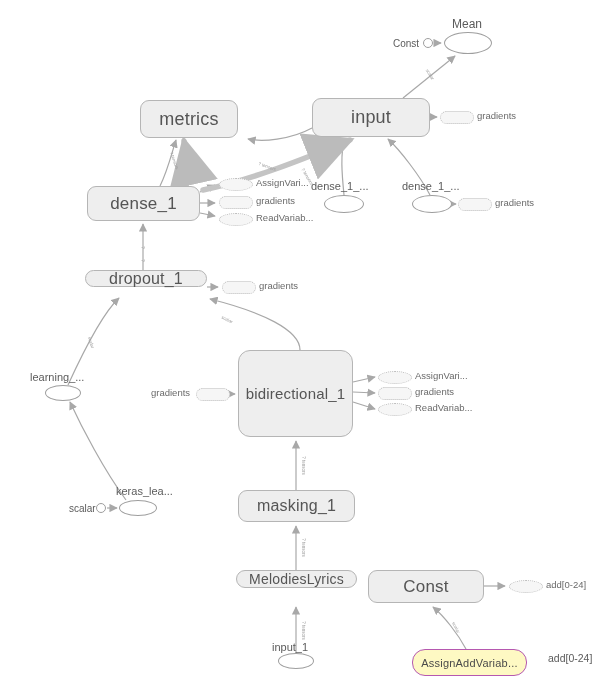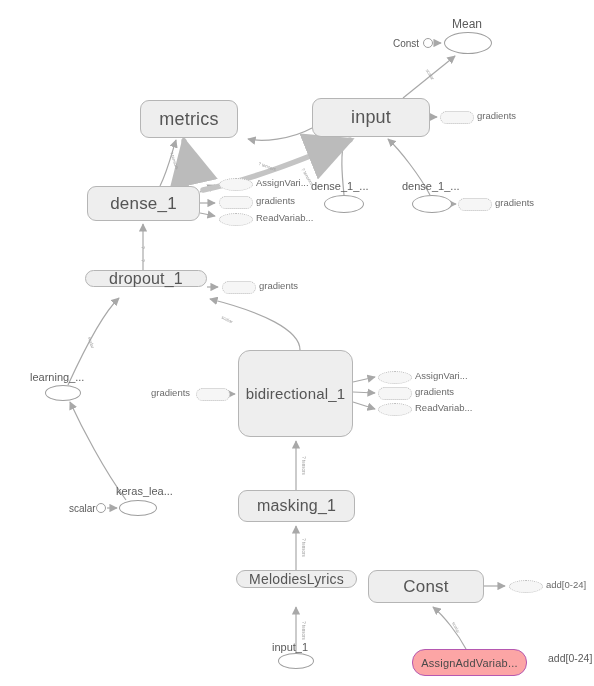--- a/index.html
+++ b/index.html
@@ -18,21 +18,21 @@
     background:#eeeeee;
     border:1.4px solid #b5b5b5;
     border-radius:9px;
     display:flex;align-items:center;justify-content:center;
     color:#555555;
     white-space:nowrap;
     letter-spacing:.2px;
   }
   .node.big{border-radius:12px;}
   .node.magenta{
-    background:#fca5a5;
+    background:#fef9c3;
     border:1.6px solid #b558b0;
     border-radius:13px;
     color:#4a4a4a;
   }
 
   
   .ellipse{
     position:absolute;
     box-sizing:border-box;
     border:1.3px solid #9e9e9e;

